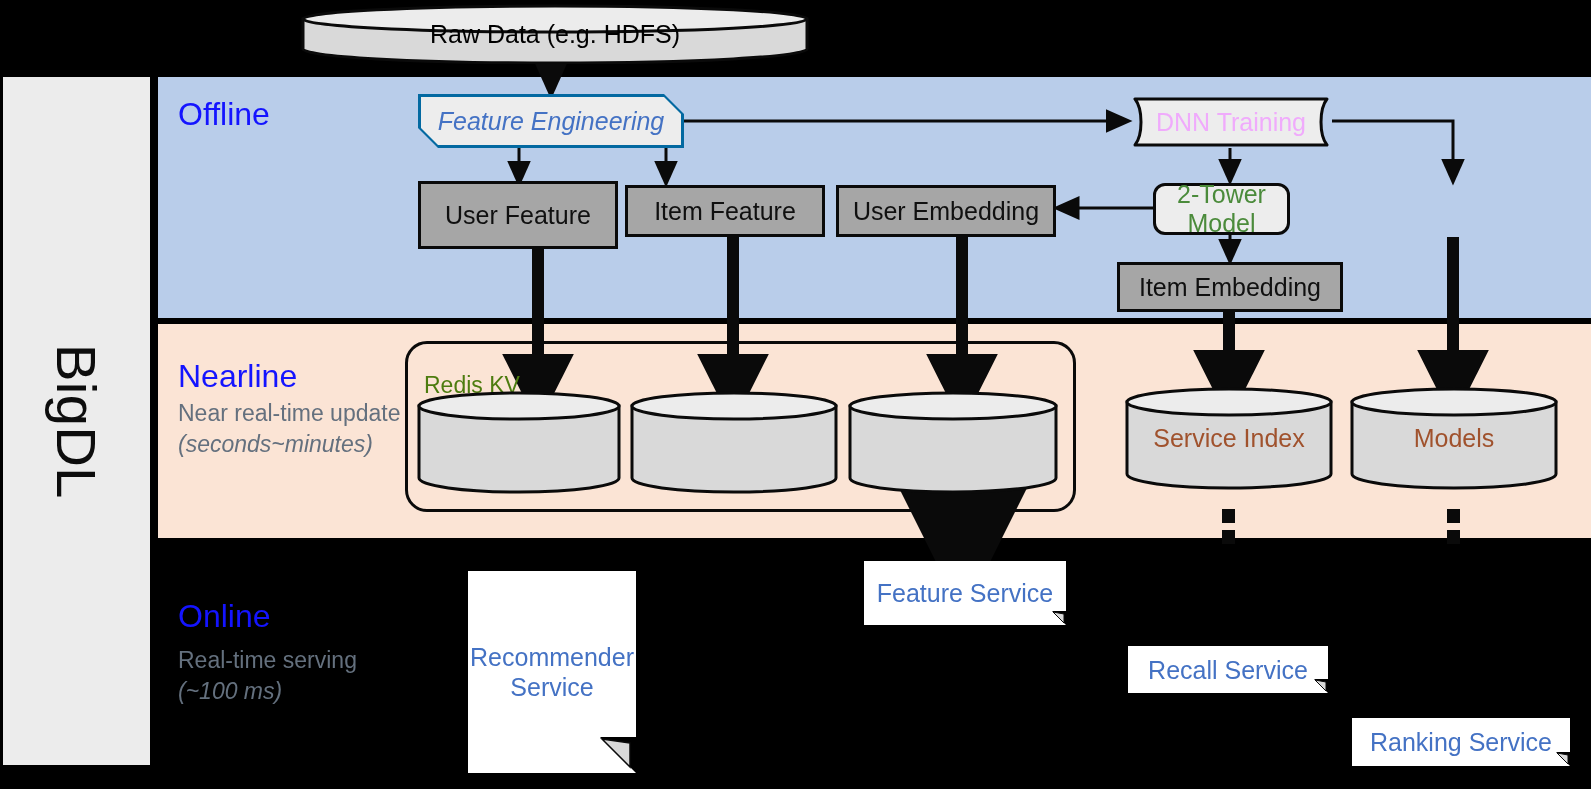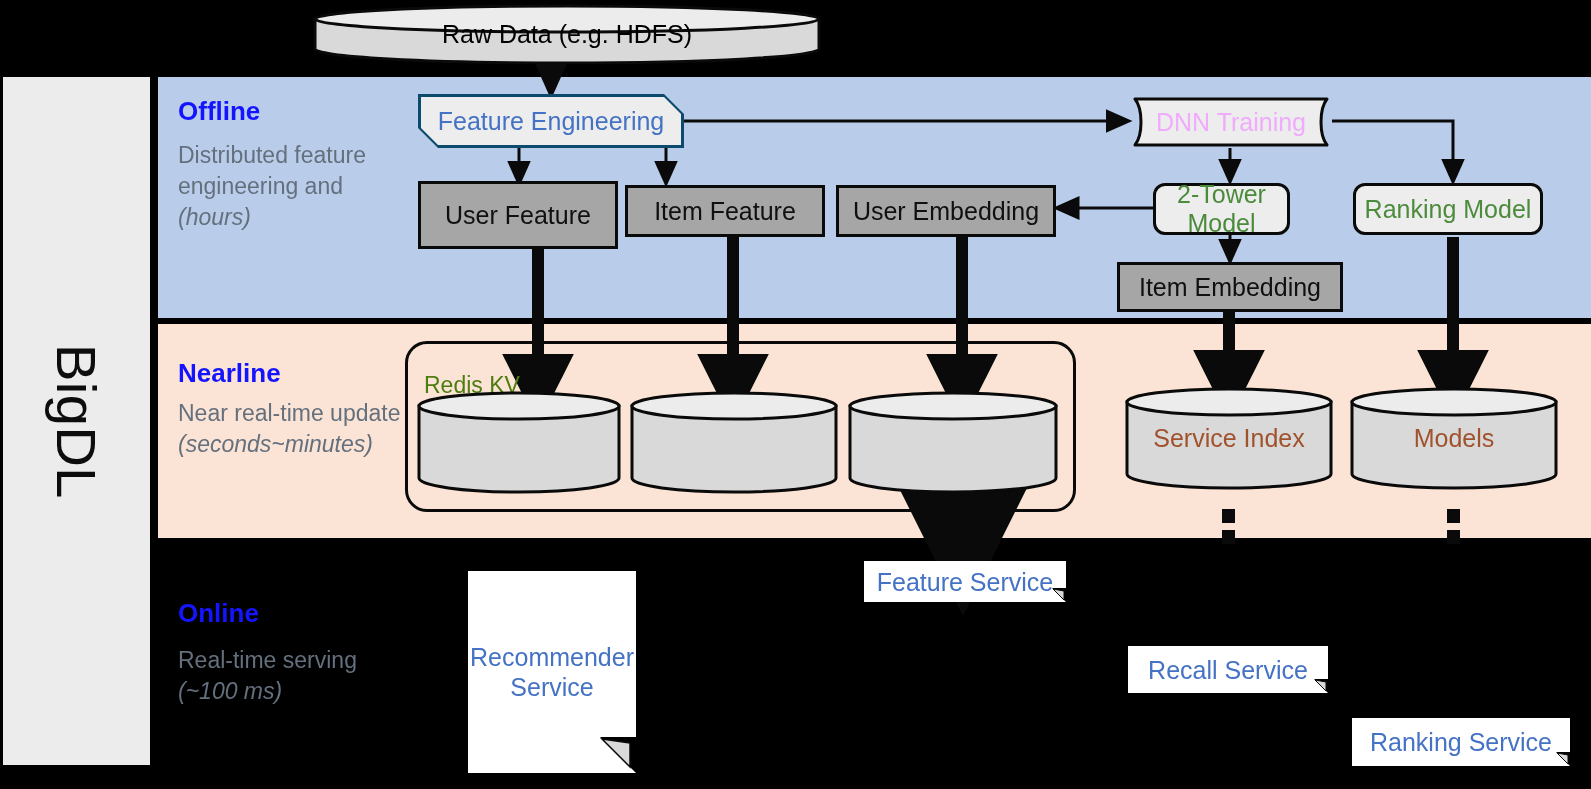--- a/index.html
+++ b/index.html
@@ -26,21 +26,21 @@
     display:flex;align-items:center;justify-content:center;
   }
   #sidebar-label span{
     transform:rotate(90deg);
     white-space:nowrap;
     font-size:56px;color:#0d0d0d;letter-spacing:0.5px;
     font-family:"Liberation Sans", sans-serif;
   }
 
   
-  .band-title{position:absolute;color:#1414ff;font-size:26px;font-weight:700;white-space:nowrap;text-align:center;}
+  .band-title{position:absolute;color:#1414ff;font-size:32px;font-weight:400;white-space:nowrap;text-align:center;}
   .band-sub{position:absolute;color:#64707e;font-size:23px;line-height:1.35;width:230px;}
   .band-sub i{font-style:italic;}
 
   #offline-title{left:178px;top:96px;}
   #offline-sub{left:178px;top:140px;}
   #nearline-title{left:178px;top:358px;}
   #nearline-sub{left:178px;top:398px;}
   #online-title{left:178px;top:598px;}
   #online-sub{left:178px;top:645px;}
 
@@ -52,22 +52,23 @@
   .gray-box{
     background:#a6a6a6;border:3px solid #0a0a0a;color:#101010;font-size:25px;
   }
   .light-box{
     background:#ededed;border:3px solid #0a0a0a;font-size:25px;
   }
   .blue-txt{color:#4472c4;}
   .green-txt{color:#4b8b3b;}
   .rounded{border-radius:12px;}
   .cutcorner-outer{
-    position:absolute;background:#0c4a6e;
+    position:absolute;background:#0369a1;
     clip-path:polygon(0 0, calc(100% - 20px) 0, 100% 20px, 100% 100%, 20px 100%, 0 calc(100% - 20px));
+    font-style:italic;
   }
   .cutcorner-inner{
     position:absolute;left:3px;top:3px;right:3px;bottom:3px;
     background:#ededed;
     display:flex;align-items:center;justify-content:center;
     clip-path:polygon(0 0, calc(100% - 17px) 0, 100% 17px, 100% 100%, 17px 100%, 0 calc(100% - 17px));
   }
 
   
   .notched-outer{position:absolute;}
@@ -111,21 +112,20 @@
   <div class="band" id="band-nearline"></div>
   <div class="band" id="band-online"></div>
 
   <div id="sidebar">
     <div id="sidebar-label">
       <span>BigDL</span>
     </div>
   </div>
 
   <div class="band-title" id="offline-title">Offline</div>
-  <div class="band-sub" id="offline-sub"><span>Distributed feature engineering and </span><i>(hours)</i></div>
 
   <div class="band-title" id="nearline-title">Nearline</div>
   <div class="band-sub" id="nearline-sub"><span>Near real-time update </span><i>(seconds~minutes)</i></div>
 
   <div class="band-title" id="online-title">Online</div>
   <div class="band-sub" id="online-sub"><span>Real-time serving </span><i>(~100 ms)</i></div>
 
   <svg id="wires" viewBox="0 0 1591 789">
     <defs>
       <marker id="arrThin" markerWidth="10" markerHeight="10" refX="7.5" refY="4" orient="auto">
@@ -164,21 +164,21 @@
     <path d="M1453,378 L1453,388" stroke="#0a0a0a" stroke-width="12" marker-end="url(#arrThick)"></path>
 
     <rect x="957" y="508" width="13" height="14" fill="#0a0a0a"></rect>
     <path d="M963,522 L963,532" stroke="#0a0a0a" stroke-width="30" marker-end="url(#arrThick)"></path>
     <rect x="1222" y="509" width="13" height="14" fill="#0a0a0a"></rect>
     <rect x="1222" y="530" width="13" height="14" fill="#0a0a0a"></rect>
     <rect x="1447" y="509" width="13" height="14" fill="#0a0a0a"></rect>
     <rect x="1447" y="530" width="13" height="14" fill="#0a0a0a"></rect>
   </svg>
 
-  <div class="cyl" style="left:312px;top:4px;width:510px;height:60px;">
+  <div class="cyl" style="left:300px;top:4px;width:510px;height:60px;">
     <svg width="510" height="60" viewBox="0 0 510 60">
       <path d="M3,15 L3,45 A252,14 0 0 0 507,45 L507,15 Z" fill="#d9d9d9" stroke="#0a0a0a" stroke-width="3"></path>
       <ellipse cx="255" cy="15" rx="252" ry="13" fill="#ececec" stroke="#0a0a0a" stroke-width="3"></ellipse>
     </svg>
     <div class="cyl-label">Raw Data (e.g. HDFS)</div>
   </div>
 
   <div class="cutcorner-outer" style="left:418px;top:94px;width:266px;height:54px;">
     <div class="cutcorner-inner">
       <span class="blue-txt" style="font-size:25px;">Feature Engineering</span>
@@ -200,23 +200,20 @@
   </div>
   <div class="node gray-box" style="left:1117px;top:262px;width:226px;height:50px;">
     <span>Item Embedding</span>
   </div>
   <div class="node gray-box" style="left:836px;top:185px;width:220px;height:52px;">
     <span>User Embedding</span>
   </div>
 
   <div class="node light-box rounded" style="left:1153px;top:183px;width:137px;height:52px;">
     <span class="green-txt">2-Tower Model</span>
-  </div>
-  <div class="node light-box rounded" style="left:1353px;top:183px;width:190px;height:52px;">
-    <span class="green-txt">Ranking Model</span>
   </div>
 
   <div id="redis-container"></div>
   <div id="redis-label">Redis KV</div>
 
   <div class="cyl" style="left:416px;top:390px;width:206px;height:104px;">
     <svg width="206" height="104" viewBox="0 0 206 104">
       <path d="M3,16 L3,88 A100,14 0 0 0 203,88 L203,16 Z" fill="#d9d9d9" stroke="#0a0a0a" stroke-width="3"></path>
       <ellipse cx="103" cy="16" rx="100" ry="13" fill="#ececec" stroke="#0a0a0a" stroke-width="3"></ellipse>
     </svg>
@@ -253,21 +250,21 @@
   </div>
 
   <div class="doc" style="left:468px;top:571px;width:168px;height:202px;">
     <div class="doc-label">Recommender Service</div>
     <svg class="fold" width="36" height="36" viewBox="0 0 36 36">
       <path d="M0,0 L36,36 L36,0 Z" fill="#000"></path>
       <path d="M2,2 L30,30 L30,6 Z" fill="#d9d9d9" stroke="#0a0a0a" stroke-width="1.5"></path>
     </svg>
   </div>
 
-  <div class="doc" style="left:864px;top:561px;width:202px;height:41px;">
+  <div class="doc" style="left:864px;top:561px;width:202px;height:64px;">
     <div class="doc-label">Feature Service</div>
     <svg class="fold" width="14" height="14" viewBox="0 0 14 14">
       <path d="M0,0 L14,14 L14,0 Z" fill="#000"></path>
       <path d="M1,1 L12,12 L12,3 Z" fill="#d9d9d9" stroke="#0a0a0a" stroke-width="1"></path>
     </svg>
   </div>
 
   <div class="doc" style="left:1128px;top:646px;width:200px;height:47px;">
     <div class="doc-label">Recall Service</div>
     <svg class="fold" width="14" height="14" viewBox="0 0 14 14">

